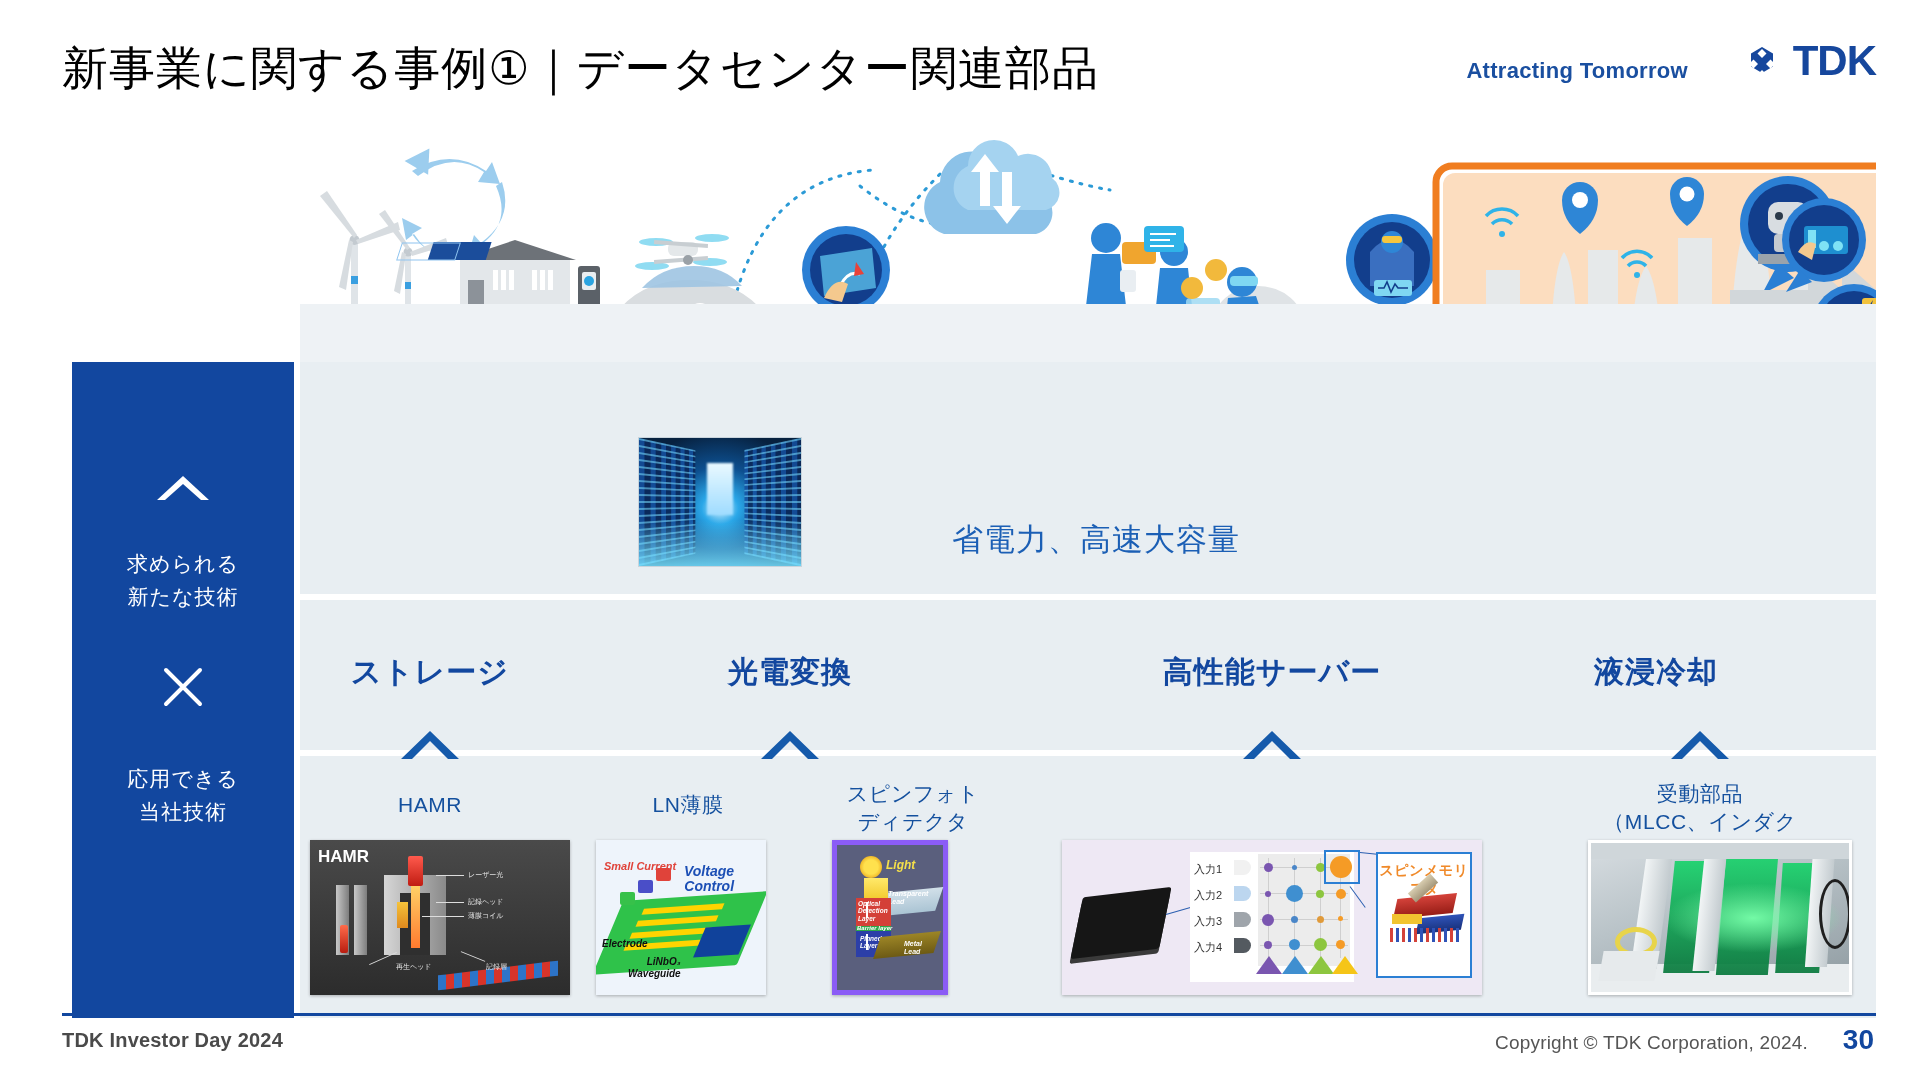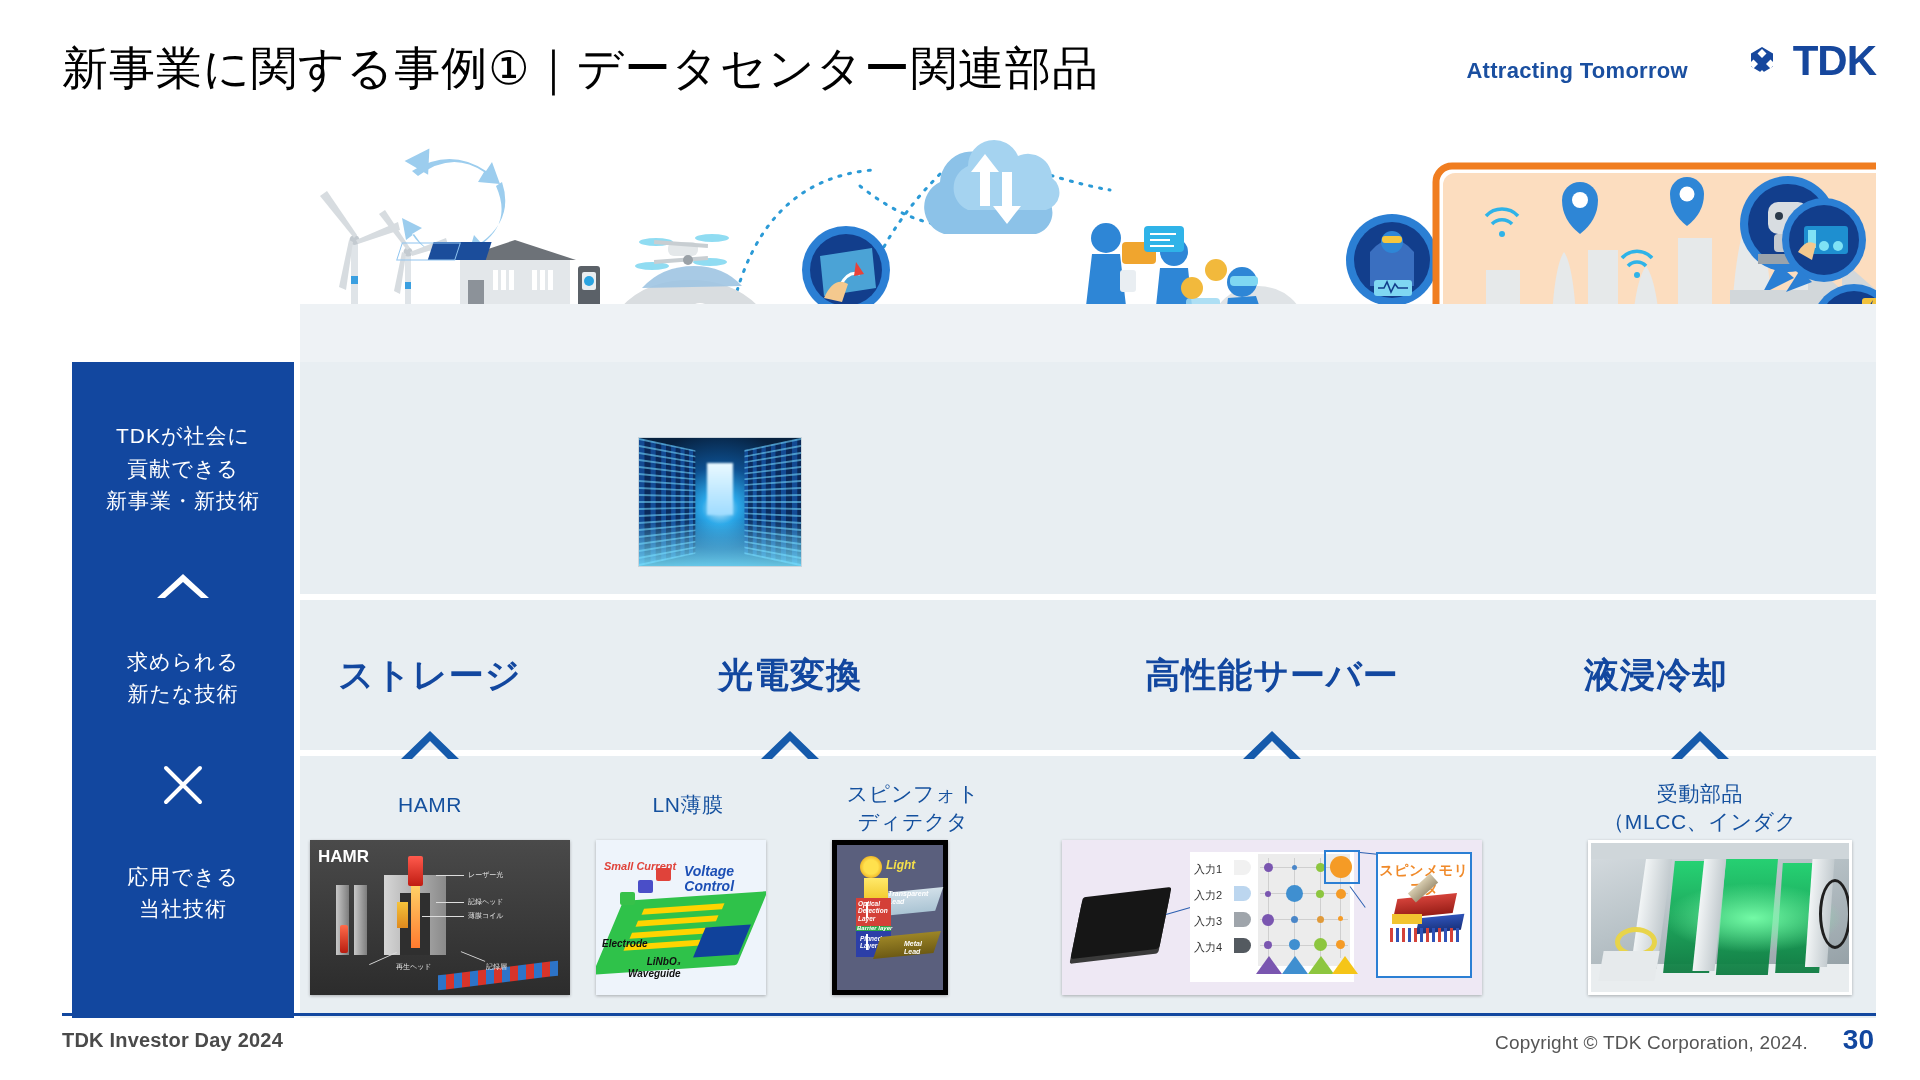--- a/index.html
+++ b/index.html
@@ -99,21 +99,21 @@
   }
   .hero-title {
     position: absolute; left: 868px; top: 462px;
     font-size: 38px; font-weight: 700; color: #12479f; letter-spacing: 1px;
   }
   .hero-sub {
     position: absolute; left: 952px; top: 519px;
     font-size: 31px; font-weight: 400; color: #1b5fb5; letter-spacing: 1px;
   }
   .col-title {
-    position: absolute; font-size: 35px; font-weight: 700;
+    position: absolute; font-size: 30px; font-weight: 700;
     color: #12479f; letter-spacing: 1px; white-space: nowrap;
     transform: translateX(-50%);
   }
   .chev-blue {
     position: absolute; width: 62px; height: 34px;
     transform: translateX(-50%);
   }
   .col-sub {
     position: absolute; font-size: 21px; color: #14509e;
     line-height: 1.32; letter-spacing: .6px; white-space: pre-line;
@@ -141,21 +141,21 @@
 
   
   .ln { background: #eef4fb; }
   .ln .board { position: absolute; background: #2fc24a; transform: skew(-26deg) rotate(-4deg); border-radius: 2px; }
   .ln .stripe { position: absolute; height: 6px; background: #ffd400; transform: skew(-26deg) rotate(-4deg); }
   .ln .dark { position:absolute; background:#10429b; transform: skew(-26deg) rotate(-4deg); }
   .ln .cube { position:absolute; width:15px; height:13px; border-radius:2px; }
   .ln .txt { position: absolute; font-style: italic; font-weight: 700; white-space: pre-line; text-align: right; }
 
   
-  .spd { background: #000000; }
+  .spd { background: #8b5cf6; }
   .spd .inner { position:absolute; inset:5px; background:#5a5f7d; }
   .spd .layer { position:absolute; left:21%; width:30%; }
   .spd .txt { position:absolute; color:#fff; font-size:7px; font-weight:700; font-style: italic; white-space: pre-line; line-height:1.15; }
   .spd .plate { position:absolute; }
 
   
   .nm { background: #eee8f4; }
   .nm .chip {
     position:absolute; width:86px; height:62px; background:#161616;
     transform: skew(-18deg) rotate(-7deg); border-radius:3px;
@@ -470,23 +470,20 @@
         <path d="M1573 170 l-6 9 h5 l-4 9 8 -11 h-5 z" fill="#123e8c"></path>
       </g>
     </svg>
   </div>
 
   <div class="band" id="band-hero"></div>
   <div class="band" id="band-tech"></div>
   <div class="band" id="band-seed"></div>
 
   <div class="sidebar">
-    <div class="sb-text">TDKが社会に
-貢献できる
-新事業・新技術</div>
     <div class="sb-gap1"></div>
     <svg class="chev-white" viewBox="0 0 56 30">
       <path d="M2 28 L28 4 L54 28 L46 28 L28 12 L10 28 Z" fill="#ffffff"></path>
     </svg>
     <div class="sb-gap2"></div>
     <div class="sb-text">求められる
 新たな技術</div>
     <div class="sb-gap3"></div>
     <svg class="x-mark" viewBox="0 0 44 44">
       <path d="M5 5 L39 39 M39 5 L5 39" stroke="#ffffff" stroke-width="4" stroke-linecap="round"></path>
@@ -495,20 +492,21 @@
     <div class="sb-text">応用できる
 当社技術</div>
   </div>
 
   <div class="hero-img">
     <div class="rackL"></div>
       <div class="rackR"></div>
     <div class="corridor"></div>
       <div class="floor"></div>
   </div>
+  <div class="hero-sub">省電力、高速大容量</div>
 
   <div class="col-title" style="left:430px; top:652px;">ストレージ</div>
   <div class="col-title" style="left:790px; top:652px;">光電変換</div>
   <div class="col-title" style="left:1272px; top:652px;">高性能サーバー</div>
   <div class="col-title" style="left:1656px; top:652px;">液浸冷却</div>
 
   <svg class="chev-blue" style="left:430px; top:727px;" viewBox="0 0 62 34">
     <path d="M2 32 L31 4 L60 32 L49 32 L31 14 L13 32 Z" fill="#155aab"></path>
   </svg>
   <svg class="chev-blue" style="left:790px; top:727px;" viewBox="0 0 62 34">

